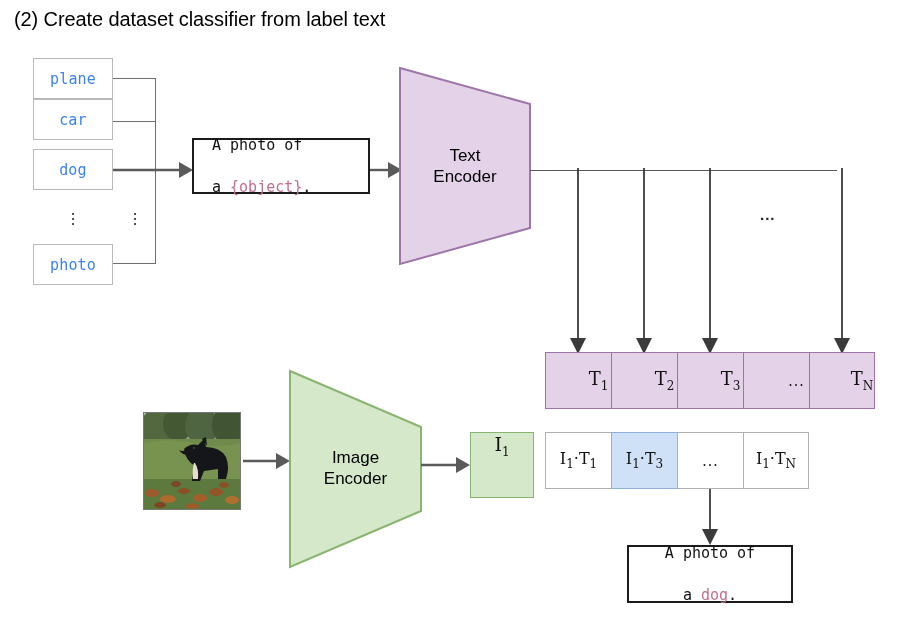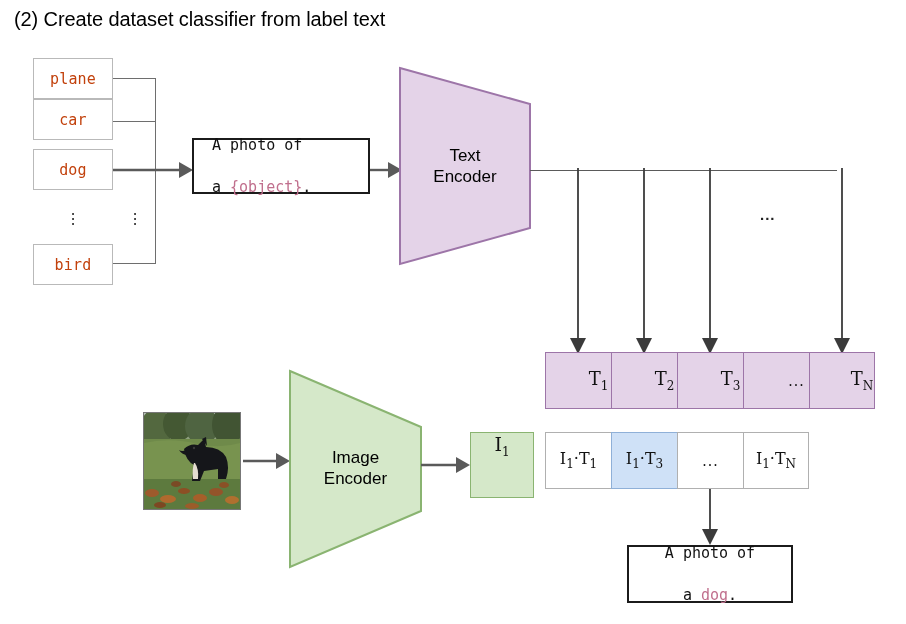--- a/index.html
+++ b/index.html
@@ -44,21 +44,21 @@
     border: 1px solid #b9b9b9;
     background: #ffffff;
     box-sizing: border-box;
     display: flex;
     align-items: center;
     justify-content: center;
   }
   .label-box span {
     font-family: "DejaVu Sans Mono", "Liberation Mono", monospace;
     font-size: 15px;
-    color: #c2410c;
+    color: #3b82f6;
     letter-spacing: 0.2px;
   }
 
   
   .vdots {
     position: absolute;
     width: 10px;
     font-family: "Liberation Sans", sans-serif;
     font-size: 17px;
     line-height: 5px;
@@ -195,21 +195,21 @@
   <div class="label-box" style="top:58px">
     <span>plane</span>
   </div>
   <div class="label-box" style="top:99px">
     <span>car</span>
   </div>
   <div class="label-box" style="top:149px">
     <span>dog</span>
   </div>
   <div class="label-box" style="top:244px">
-    <span>bird</span>
+    <span>photo</span>
   </div>
 
   <div class="vdots" style="left:68px; top:208px">
     <b>.</b>
       <b>.</b>
       <b>.</b>
   </div>
 
   <div class="vdots" style="left:130px; top:208px">
     <b>.</b>

